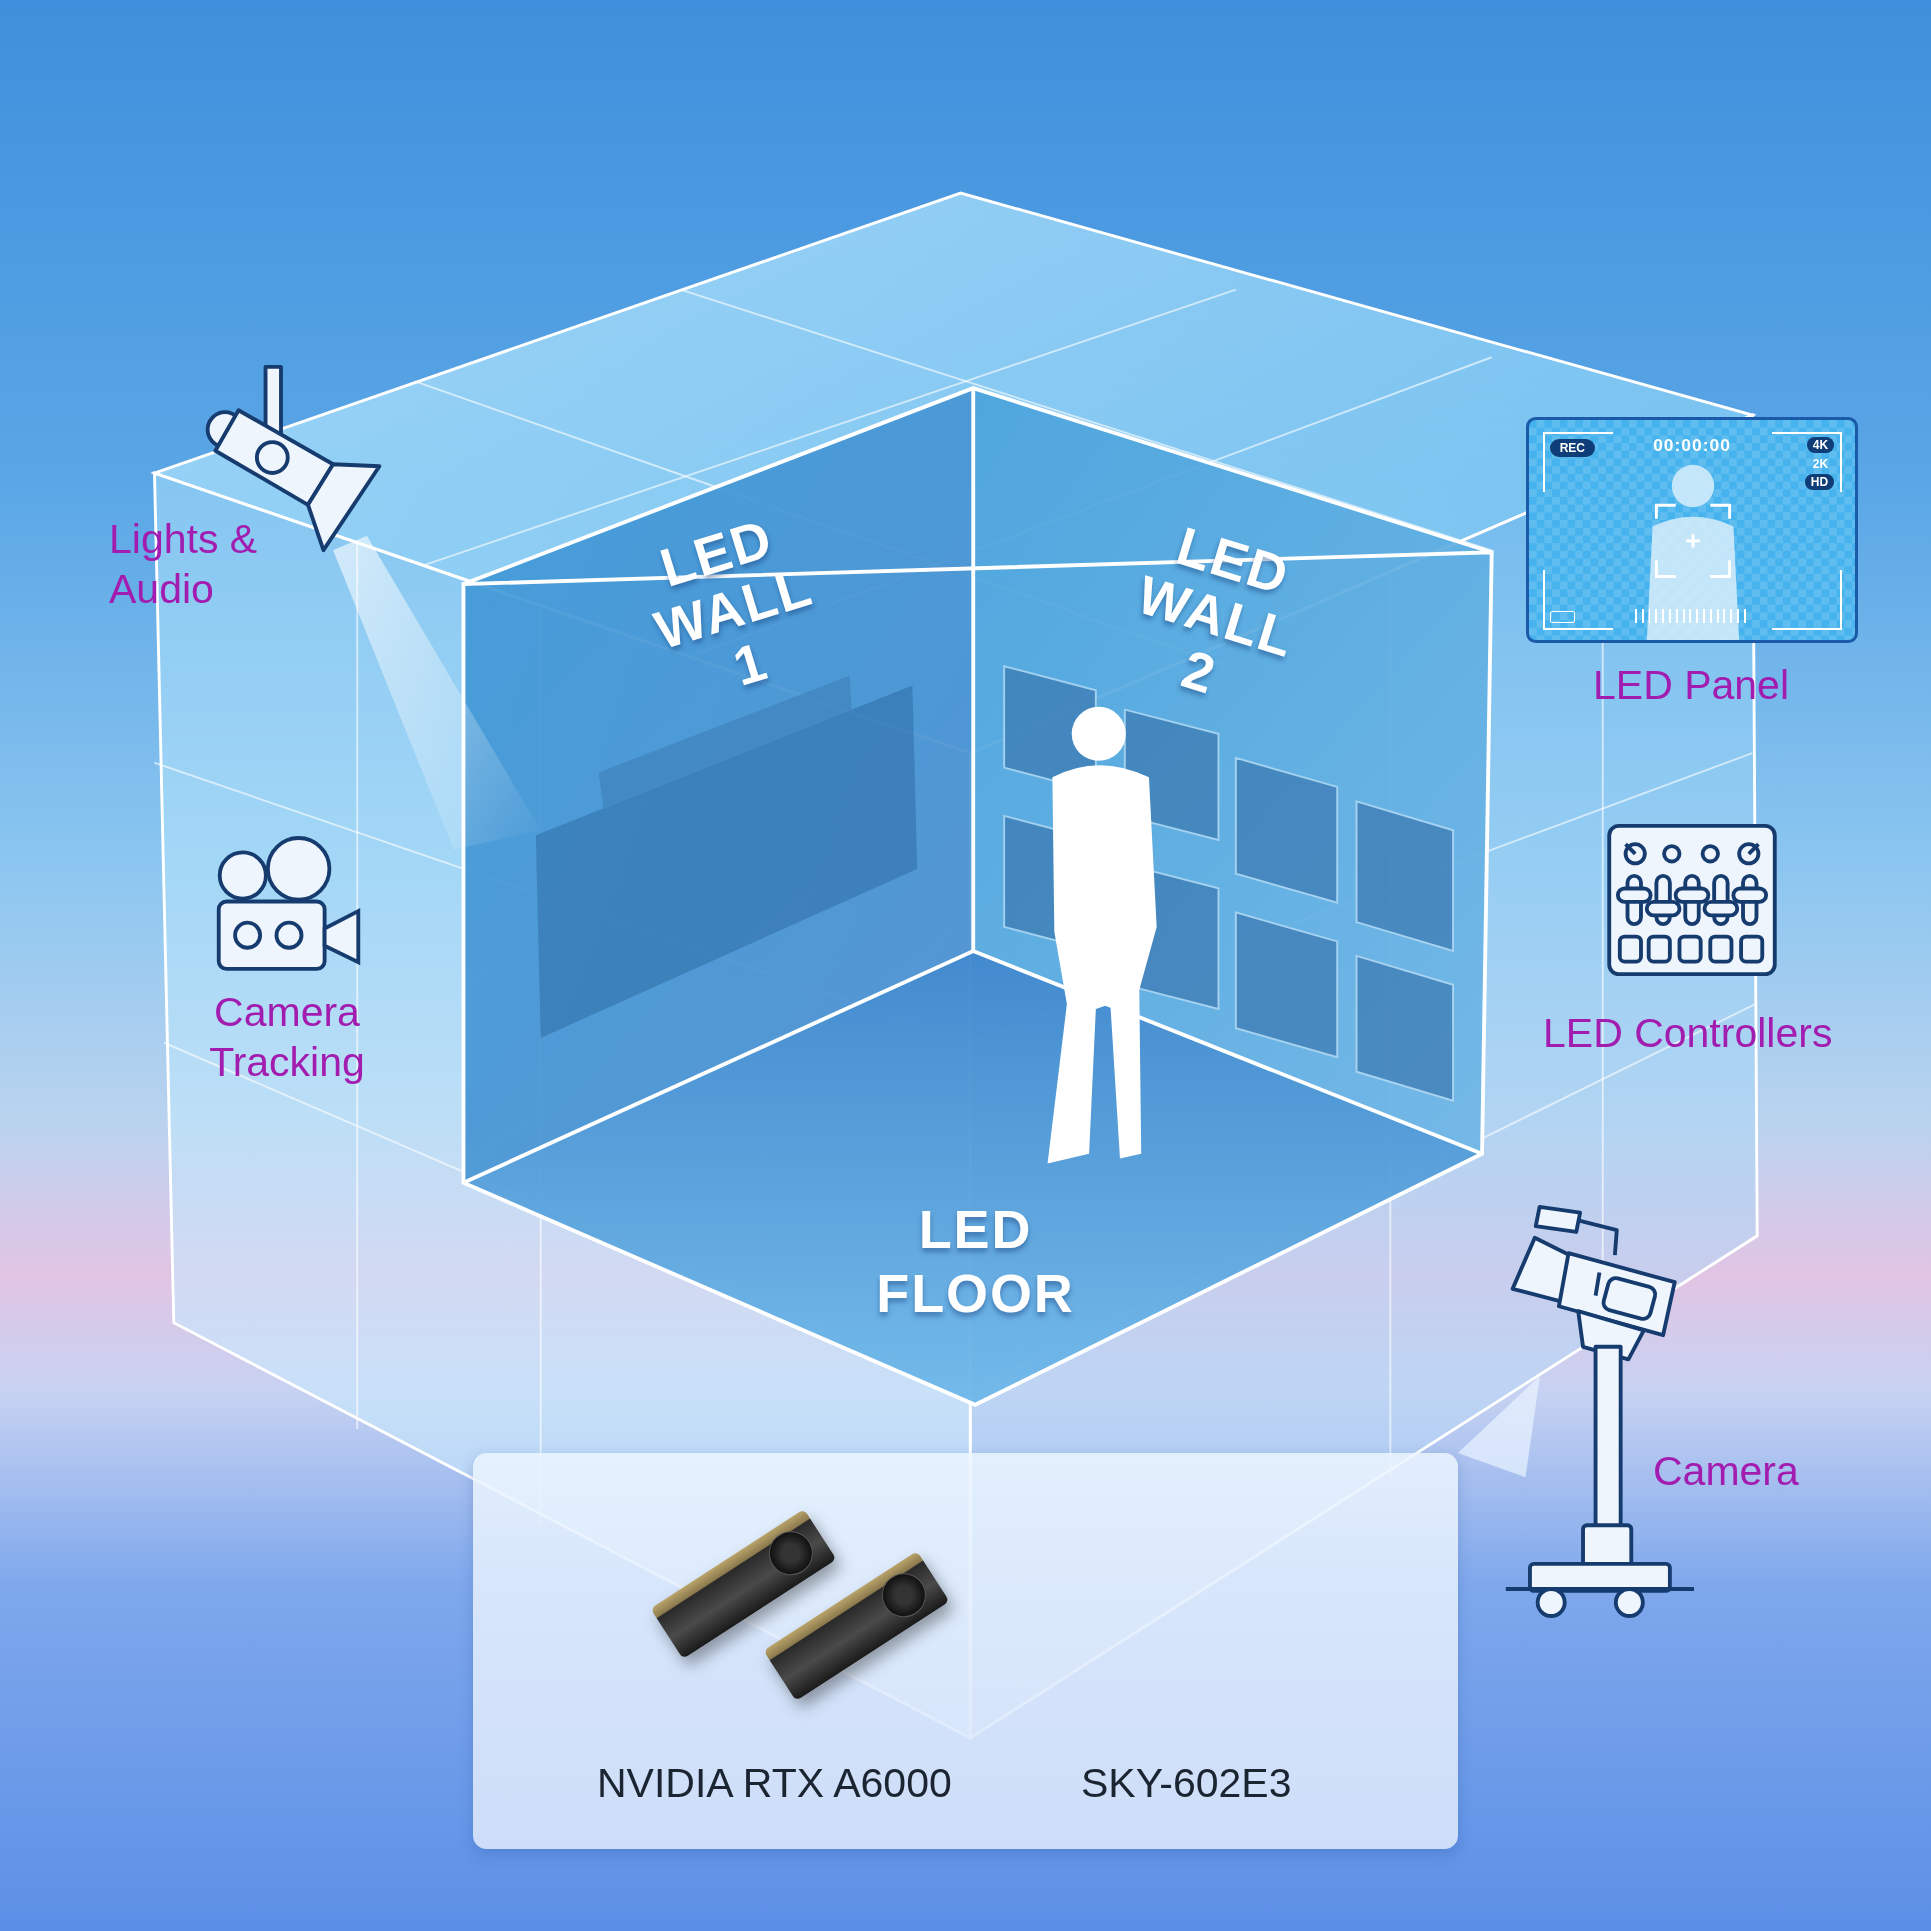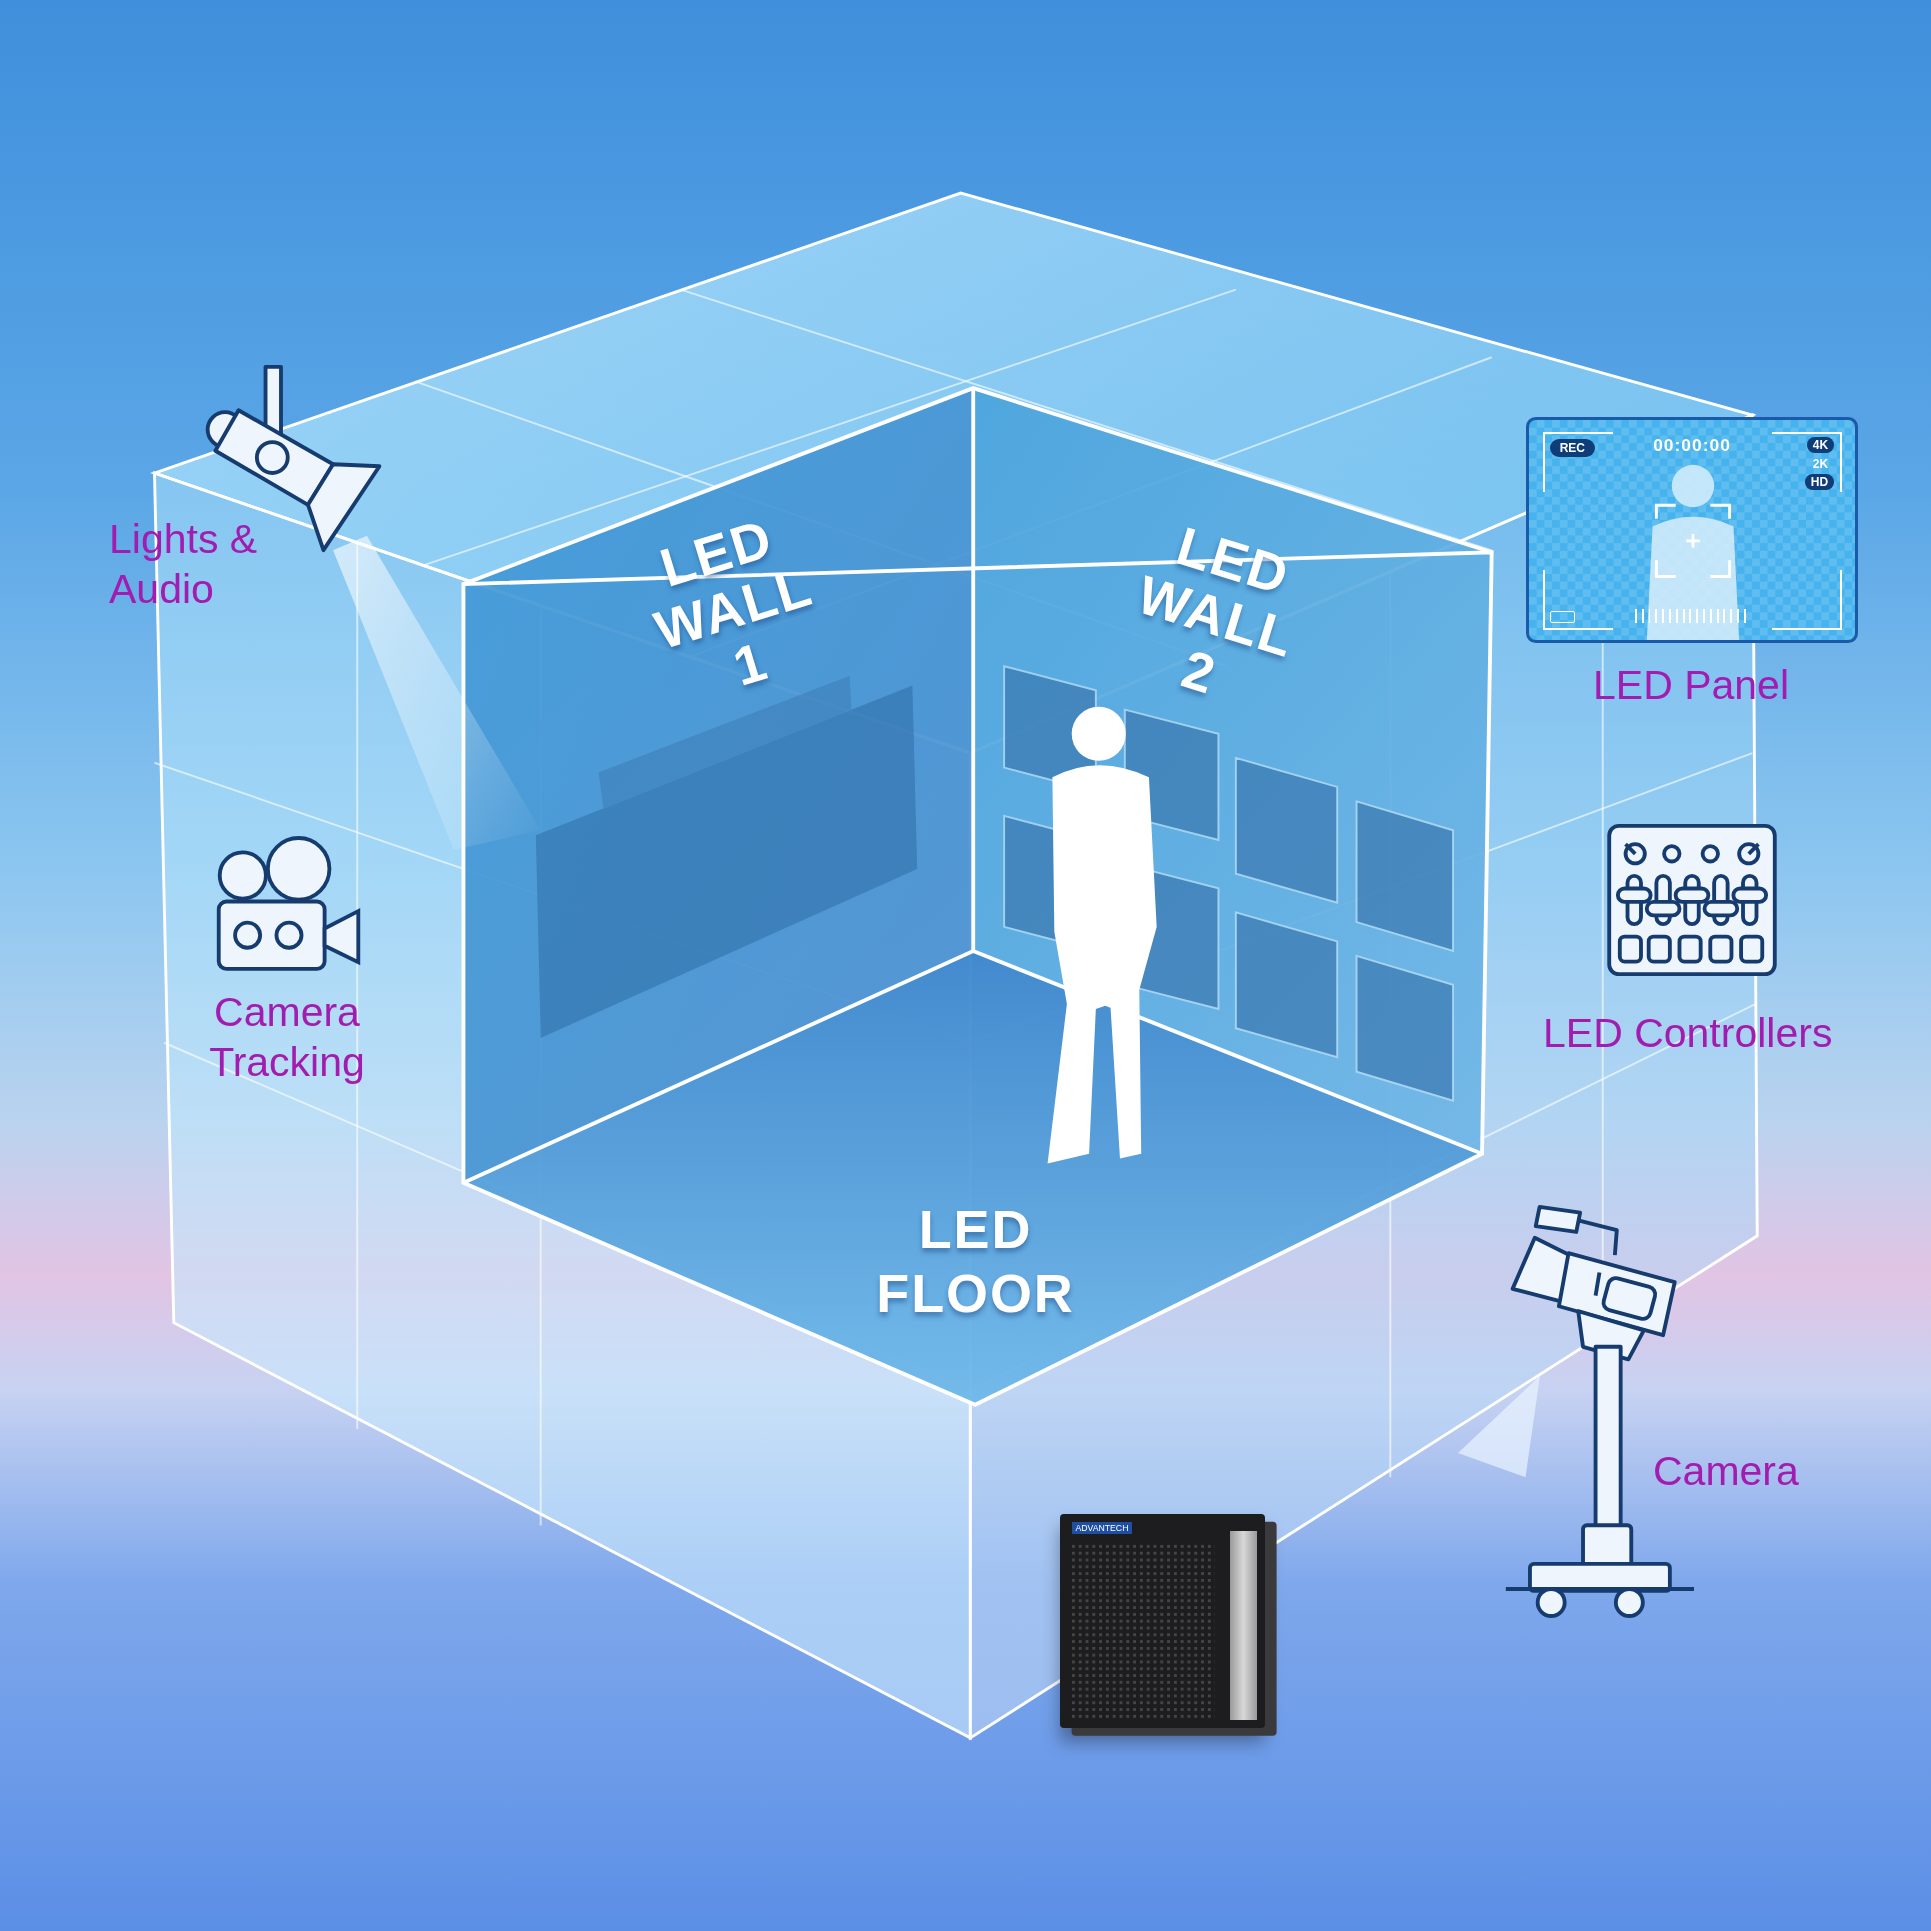--- a/index.html
+++ b/index.html
@@ -266,19 +266,24 @@
       <rect x="98" y="155" width="26" height="190"></rect>
       <rect x="85" y="340" width="50" height="42" rx="4"></rect>
       <rect x="30" y="380" width="145" height="28" rx="4"></rect>
       <line x1="5" y1="406" x2="200" y2="406"></line>
       <circle cx="52" cy="420" r="14"></circle>
       <circle cx="133" cy="420" r="14"></circle>
     </g>
   </svg>
   <div class="label" style="left:1653px; top:1446px;">Camera</div>
 
-  <div class="server">
-    <div class="brand">ADVANTECH</div>
-    <div class="grill"></div>
-    <div class="strip"></div>
+  <div class="hw-panel">
+    <div class="gpu" style="left:179px; top:101px;">
+        <div class="fan"></div>
+      </div>
+    <div class="gpu" style="left:292px; top:143px;">
+        <div class="fan"></div>
+      </div>
+    <div class="hw-label" style="left:124px; top:307px;">NVIDIA RTX A6000</div>
+    <div class="hw-label" style="left:608px; top:307px;">SKY-602E3</div>
   </div>
 </div>
 
 
 </body></html>

